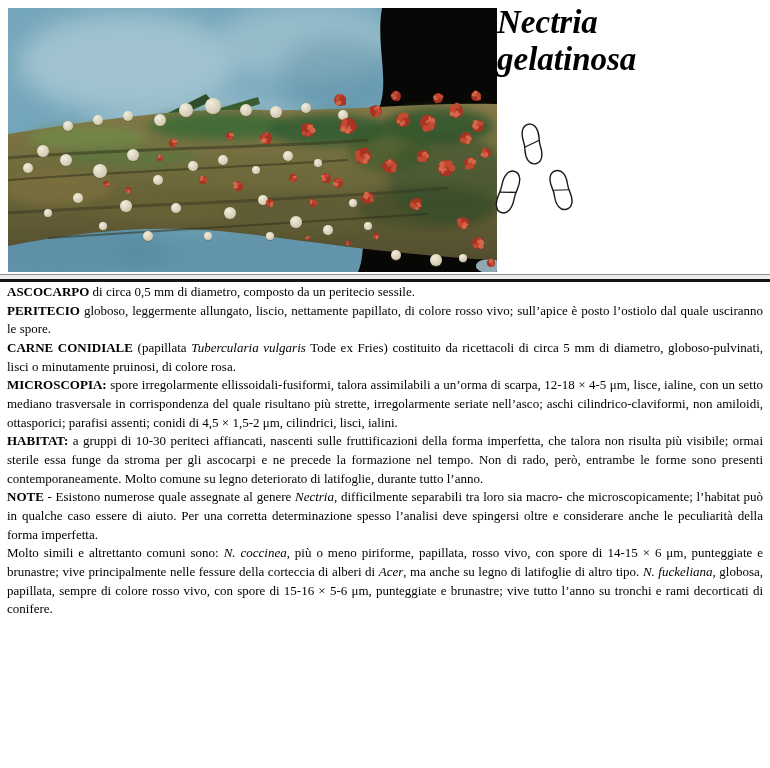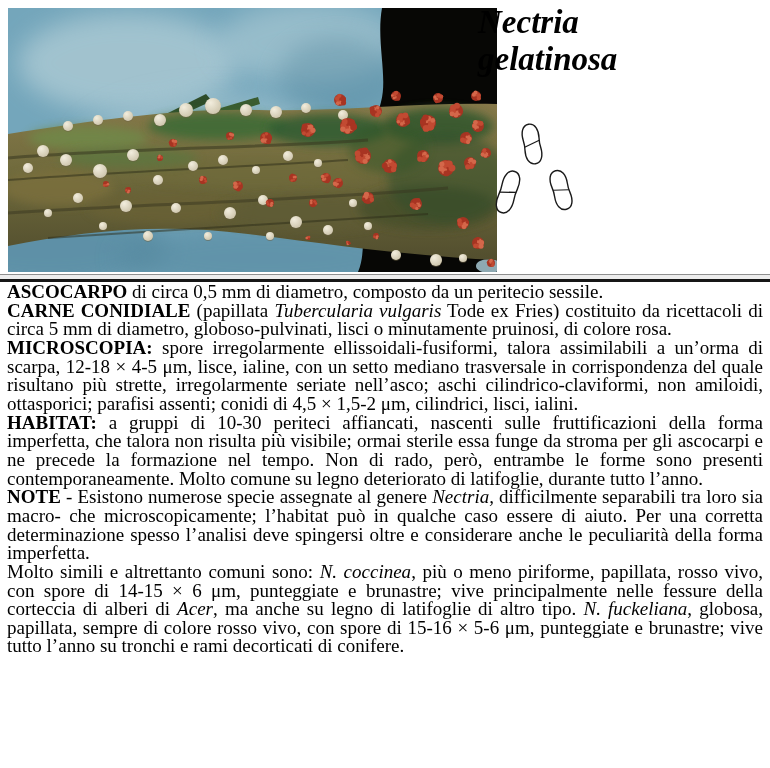--- a/index.html
+++ b/index.html
@@ -3,31 +3,31 @@
 <meta charset="utf-8">
 <style>
   html,body{margin:0;padding:0;background:#ffffff;}
   .page{
     position:relative;width:770px;height:768px;background:#ffffff;
     font-family:"Liberation Serif", serif;color:#000;overflow:hidden;
   }
   .photo{position:absolute;left:8px;top:8px;width:489px;height:264px;}
   .photo svg{display:block;width:489px;height:264px;}
   .title{
-    position:absolute;left:478px;top:4px;width:268px;
+    position:absolute;left:497px;top:4px;width:268px;
     font-weight:bold;font-style:italic;font-size:33px;line-height:37px;
   }
   .spores{position:absolute;left:490px;top:116px;width:100px;height:108px;}
   .sep{position:absolute;left:0;top:274px;width:770px;}
   .sep .a{height:1px;background:#8f8f8f;}
   .sep .b{height:4px;background:#ededed;}
   .sep .c{height:3px;background:#161616;}
   .textblock{
     position:absolute;left:7px;top:283px;width:756px;
-    font-size:19px;line-height:18.65px;text-align:justify;
+    font-size:13px;line-height:18.65px;text-align:justify;
   }
   .textblock p{margin:0;padding:0;}
   .b{font-weight:bold;}
   .i{font-style:italic;margin-top:40px;}
   .spore-path{fill:#ffffff;stroke:#1a1a1a;stroke-width:1.4;}
   .septum{stroke:#1a1a1a;stroke-width:1.2;fill:none;}
 </style>
 </head>
 <body>
 
@@ -516,20 +516,21 @@
   </svg>
 
   <div class="sep">
     <div class="a"></div>
     <div class="b"></div>
     <div class="c"></div>
   </div>
 
   <div class="textblock" id="paragraphs">
       <p><span class="b">ASCOCARPO</span><span> di circa 0,5 mm di diametro, composto da un peritecio sessile.</span></p>
+      <p><span class="b">PERITECIO</span><span> globoso, leggermente allungato, liscio, nettamente papillato, di colore rosso vivo; sull’apice è posto l’ostiolo dal quale usciranno le spore.</span></p>
       <p><span class="b">CARNE CONIDIALE</span><span> (papillata </span><span class="i">Tubercularia vulgaris</span><span> Tode ex Fries) costituito da ricettacoli di circa 5 mm di diametro, globoso-pulvinati, lisci o minutamente pruinosi, di colore rosa.</span></p>
       <p><span class="b">MICROSCOPIA:</span><span> spore irregolarmente ellissoidali-fusiformi, talora assimilabili a un’orma di scarpa, 12-18 × 4-5 μm, lisce, ialine, con un setto mediano trasversale in corrispondenza del quale risultano più strette, irregolarmente seriate nell’asco; aschi cilindrico-claviformi, non amiloidi, ottasporici; parafisi assenti; conidi di 4,5 × 1,5-2 μm, cilindrici, lisci, ialini.</span></p>
       <p><span class="b">HABITAT:</span><span> a gruppi di 10-30 periteci affiancati, nascenti sulle fruttificazioni della forma imperfetta, che talora non risulta più visibile; ormai sterile essa funge da stroma per gli ascocarpi e ne precede la formazione nel tempo. Non di rado, però, entrambe le forme sono presenti contemporaneamente. Molto comune su legno deteriorato di latifoglie, durante tutto l’anno.</span></p>
-      <p><span class="b">NOTE</span><span> - Esistono numerose specie assegnate al genere </span><span class="i">Nectria,</span><span> difficilmente separabili tra loro sia macro- che microscopicamente; l’habitat può in qualche caso essere di aiuto. Per una corretta determinazione spesso l’analisi deve spingersi oltre e considerare anche le peculiarità della forma imperfetta.</span></p>
+      <p><span class="b">NOTE</span><span> - Esistono numerose quale assegnate al genere </span><span class="i">Nectria,</span><span> difficilmente separabili tra loro sia macro- che microscopicamente; l’habitat può in qualche caso essere di aiuto. Per una corretta determinazione spesso l’analisi deve spingersi oltre e considerare anche le peculiarità della forma imperfetta.</span></p>
       <p><span>Molto simili e altrettanto comuni sono: </span><span class="i">N. coccinea</span><span>, più o meno piriforme, papillata, rosso vivo, con spore di 14-15 × 6 μm, punteggiate e brunastre; vive principalmente nelle fessure della corteccia di alberi di </span><span class="i">Acer</span><span>, ma anche su legno di latifoglie di altro tipo. </span><span class="i">N. fuckeliana</span><span>, globosa, papillata, sempre di colore rosso vivo, con spore di 15-16 × 5-6 μm, punteggiate e brunastre; vive tutto l’anno su tronchi e rami decorticati di conifere.</span></p>
     </div>
 
 </div>
 
 </body></html>

